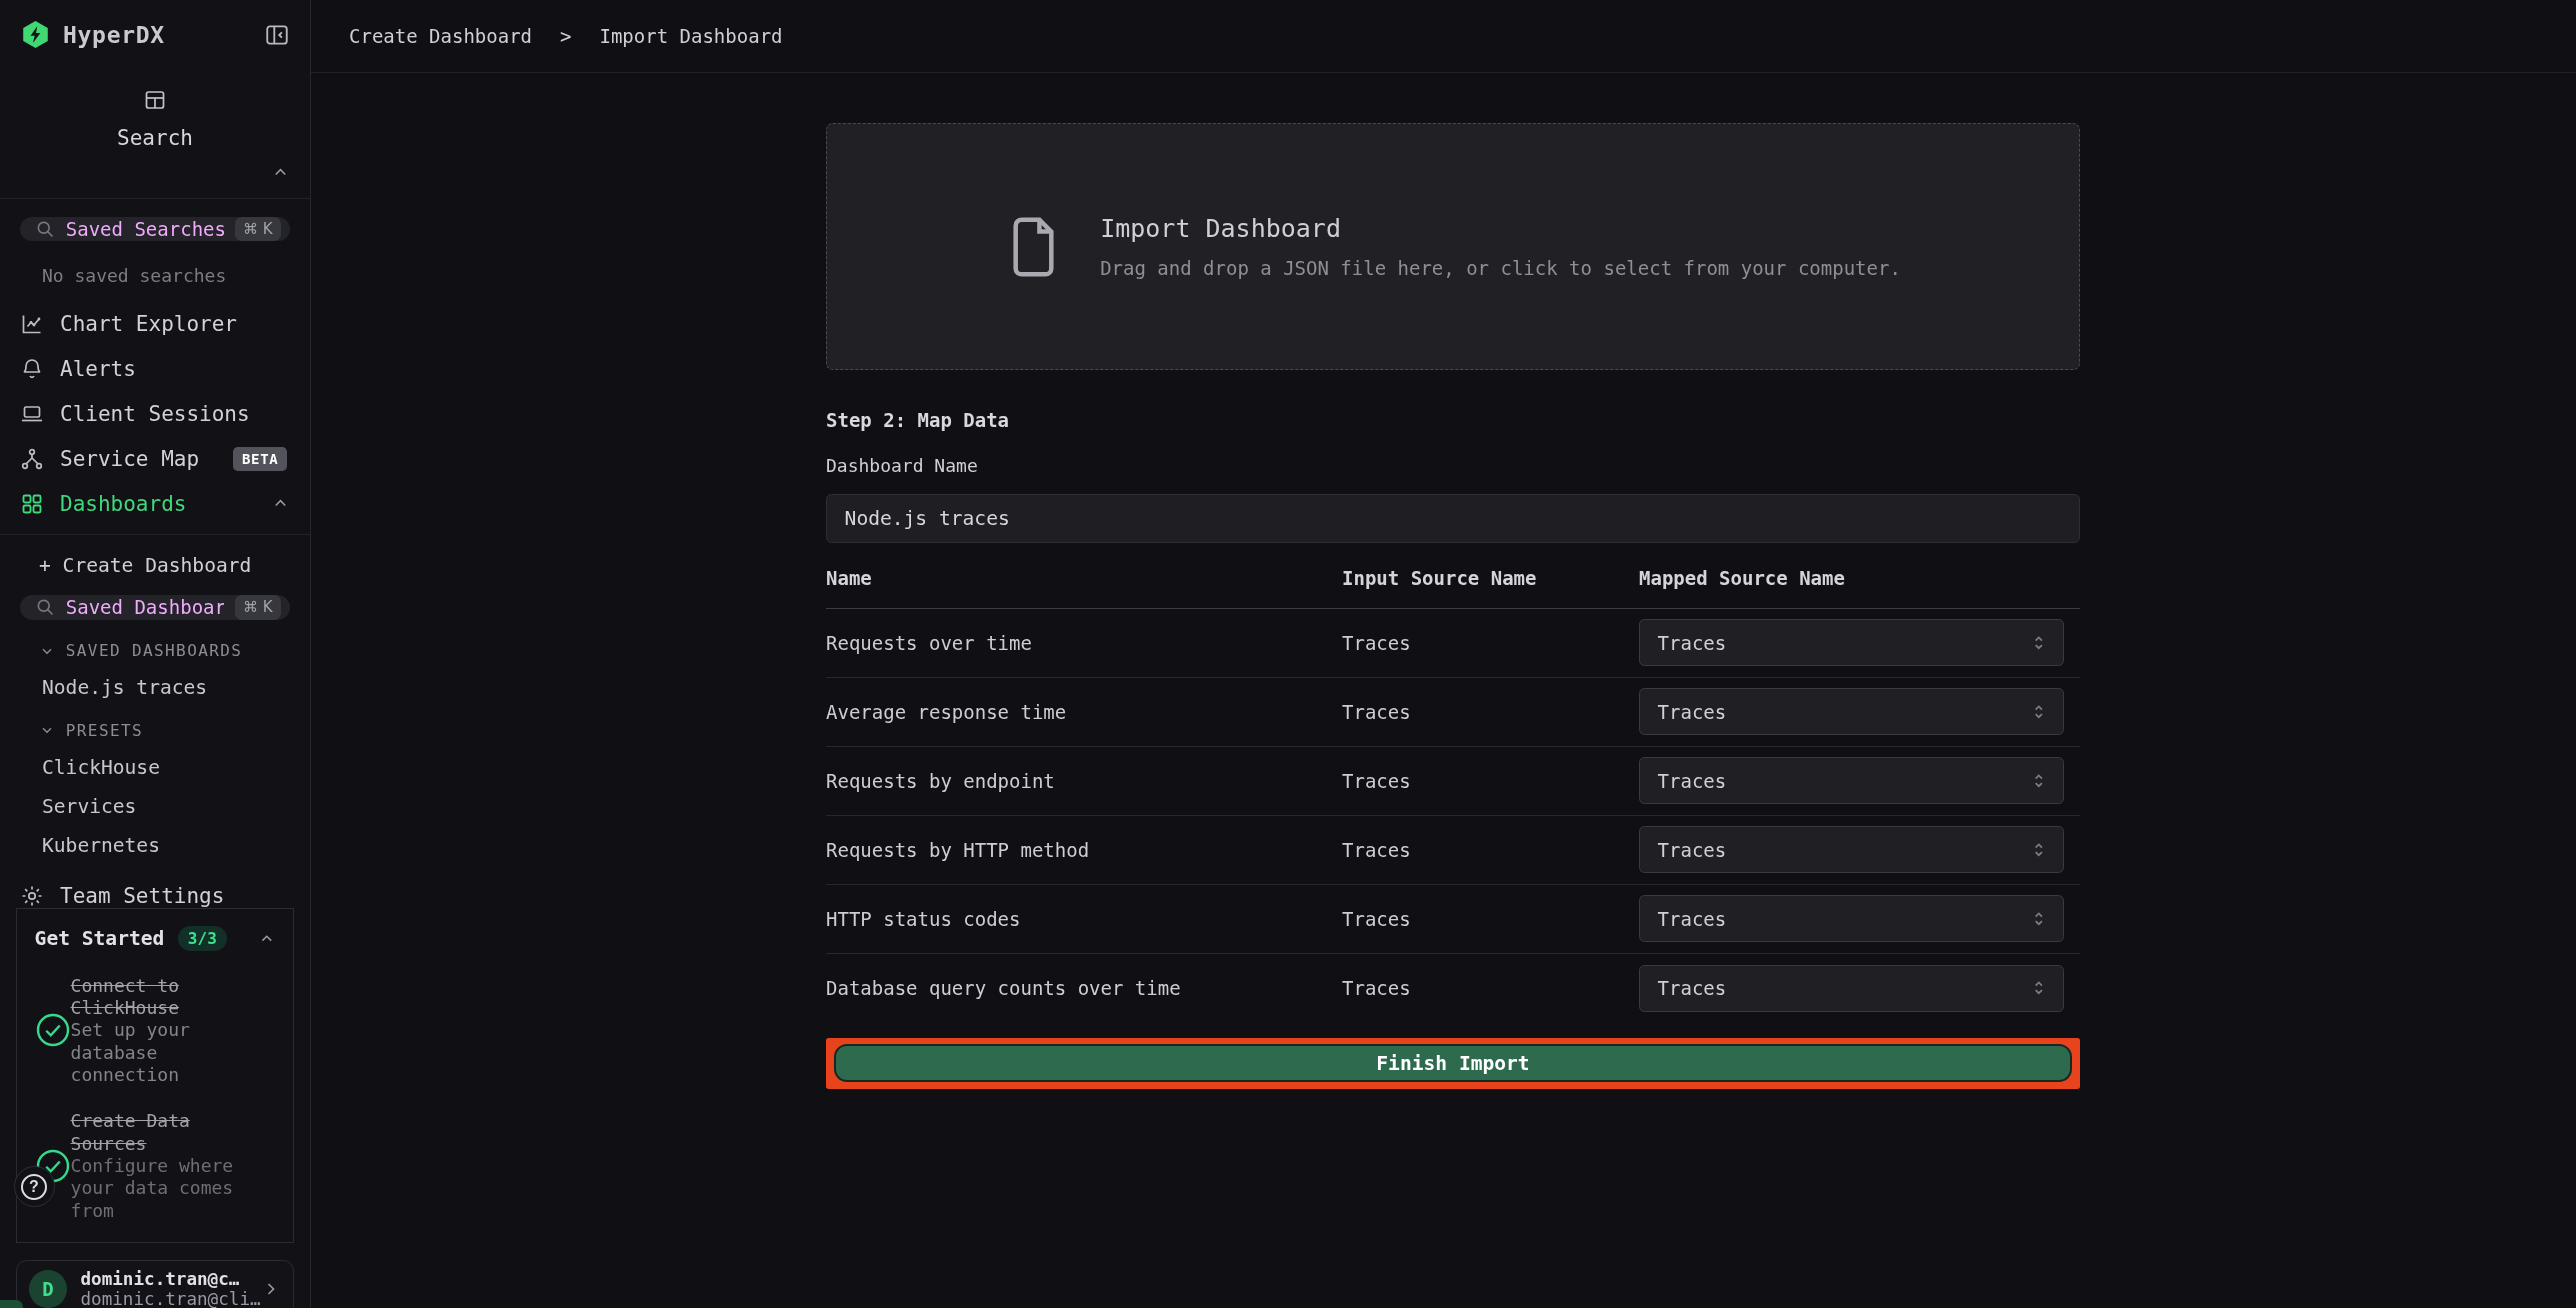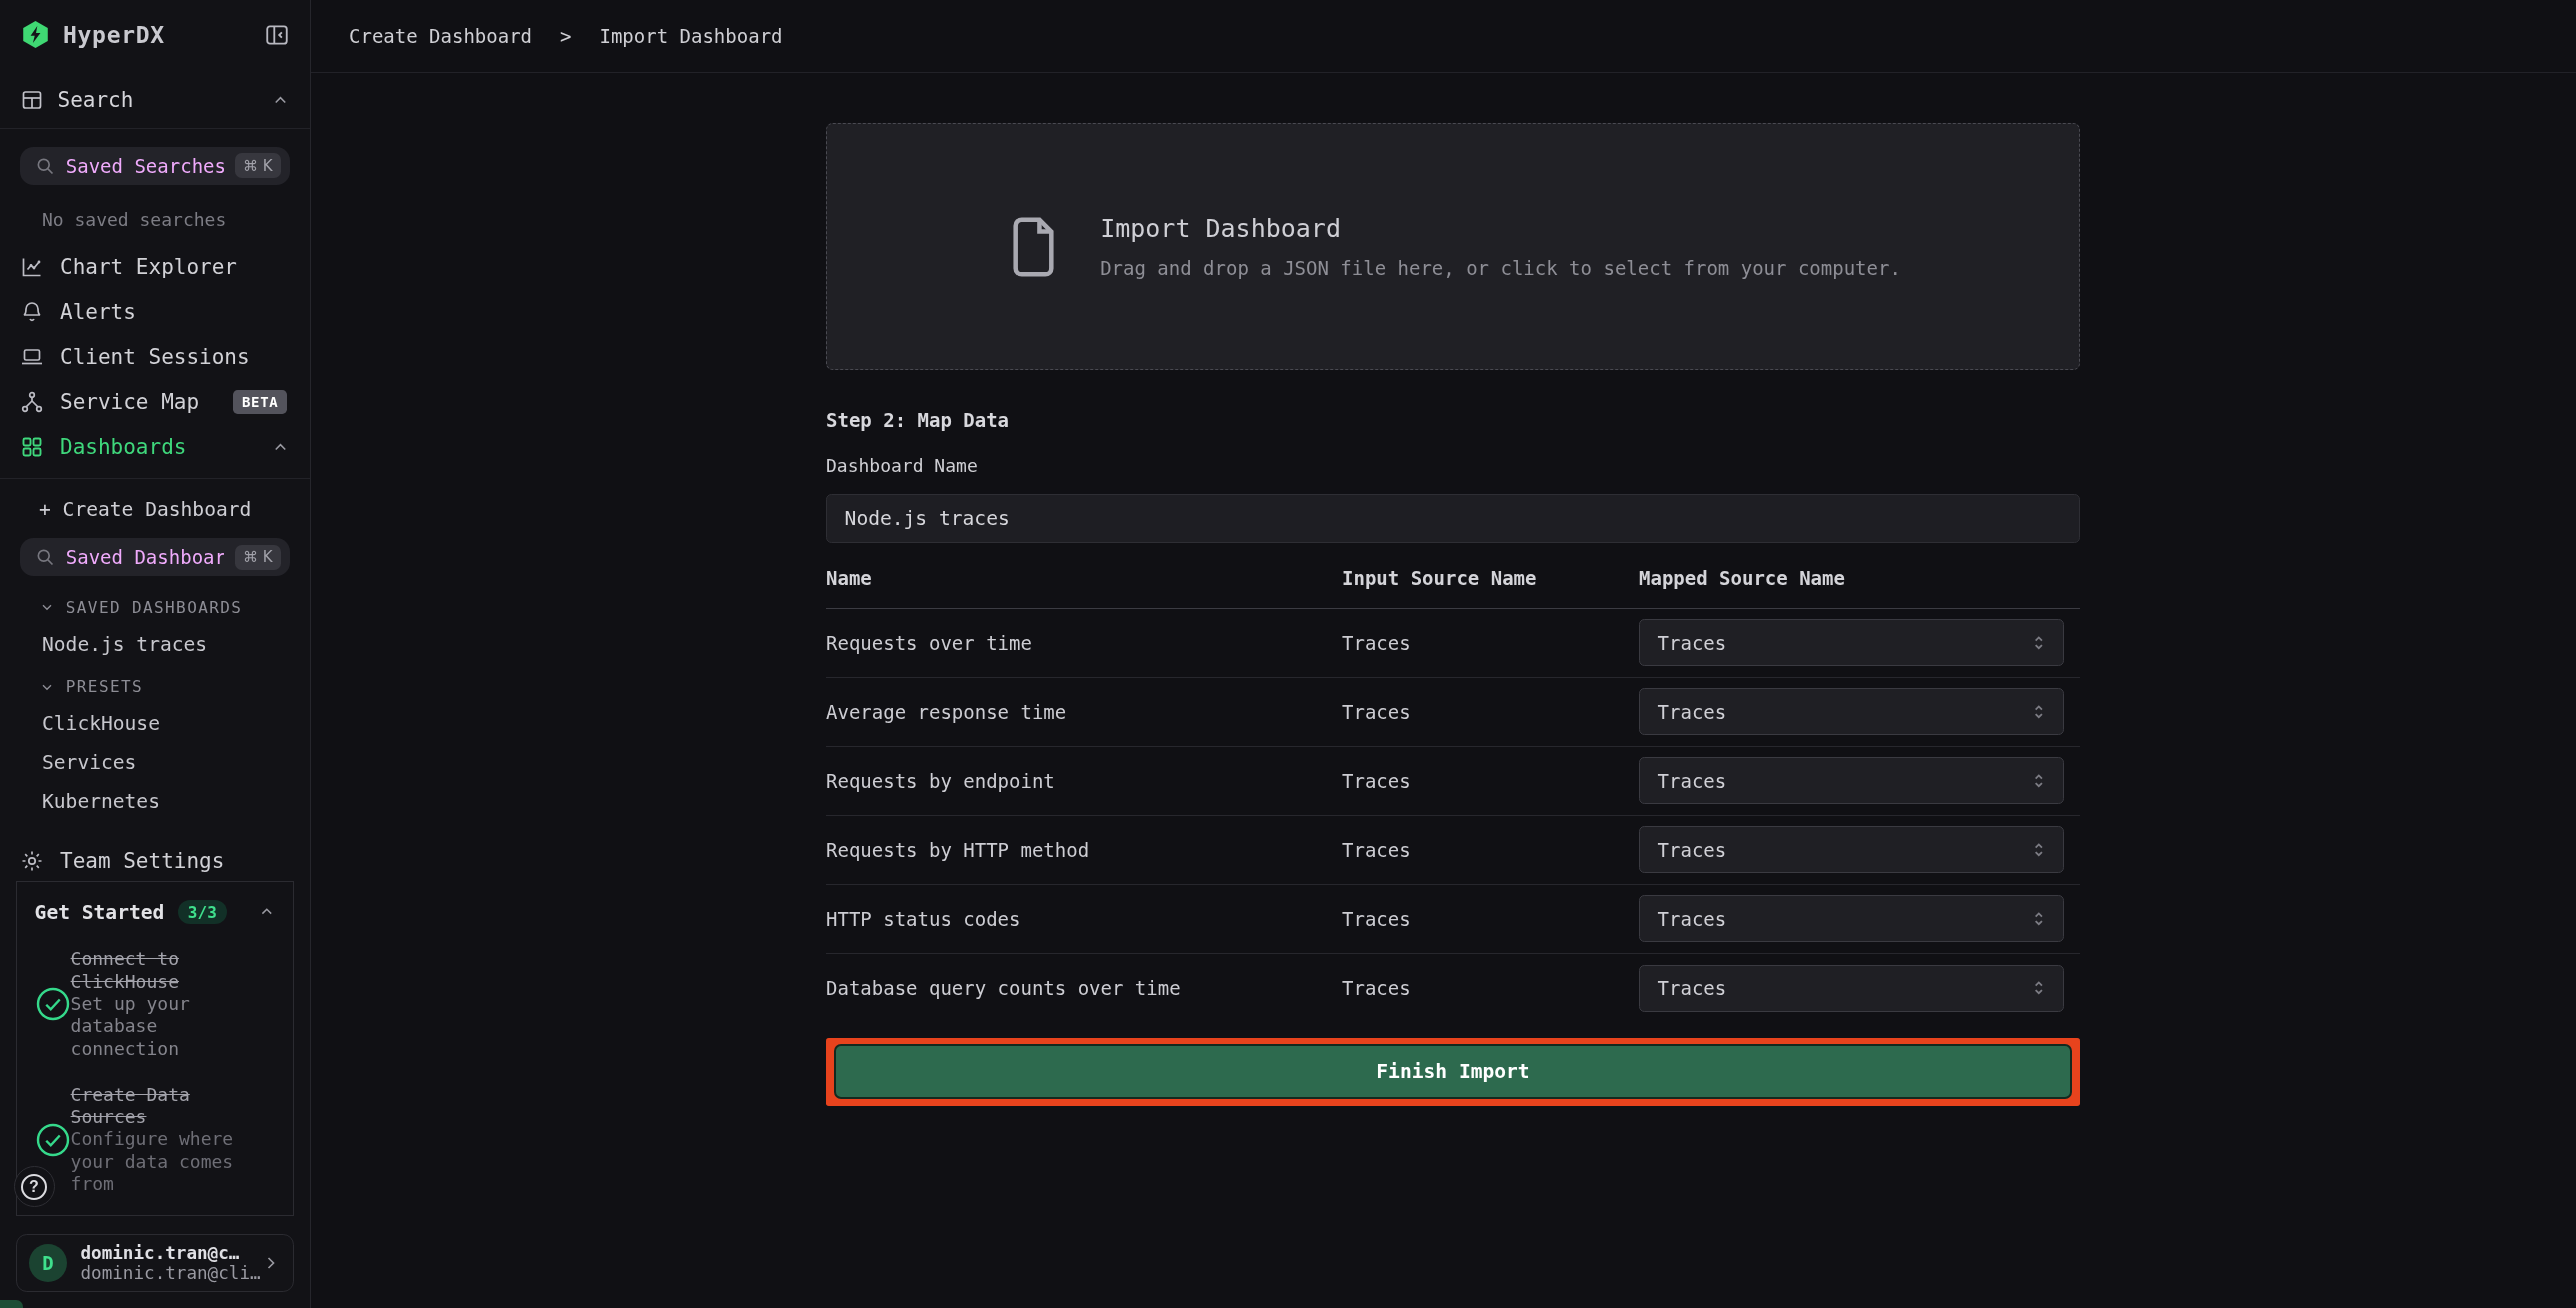--- a/index.html
+++ b/index.html
@@ -20,21 +20,21 @@
     border-right: 1.4px solid #26262c;
     display: flex; flex-direction: column;
     overflow: hidden;
   }
   .logo-row { display:flex; align-items:center; gap:12px; padding:19px 20px 12px; }
   .logo-badge svg { width:31px; height:31px; display:block; }
   .logo-text { font-size:23px; font-weight:bold; color:#c9c9cf; letter-spacing:0.7px; }
   .collapse-btn { margin-left:auto; background:none; border:none; padding:0; color:#b9b9c1; cursor:pointer; }
   .collapse-btn svg { width:26px; height:26px; display:block; }
 
-  .section-head { display:flex; align-items:center; gap:13.5px; padding:26px 20px 16px; border-bottom:1.4px solid #222228; }
+  .section-head { display:flex; align-items:center; gap:13.5px; padding:26px 20px 16px; border-bottom:1.4px solid #222228;flex-direction:column; }
   .section-head .icon svg { width:24px; height:24px; display:block; color:#c3c3ca; }
   .section-label { font-size:21px; color:#d6d6db; }
   .chev-right { margin-left:auto; color:#9a9aa2; }
   .chev-right svg { width:19px; height:19px; display:block; }
 
   .pill { display:flex; align-items:center; gap:10.8px; margin:17.6px 20px 0; height:42px;
           background:#232329; border-radius:13.5px; padding:0 9.5px 0 15px; cursor:pointer; }
   .pill .mag svg { width:20px; height:20px; display:block; color:#77777f; }
   .pill .ph { font-size:19px; color:#f0abfc; flex:1; white-space:nowrap; overflow:hidden; }
   .kbd { background:#37373e; border-radius:6.8px; padding:3.4px 8px; font-size:15px; color:#a2a2aa;
@@ -125,22 +125,22 @@
   .trow { display:grid; grid-template-columns:516px 297px 1fr; align-items:center;
           height:69px; border-bottom:1.4px solid #27272d; }
   .trow:last-child { border-bottom:none; }
   .td { font-size:19px; color:#cdcdd3; }
   .select { height:47px; background:#1f1f24; border:1.4px solid #3a3a41; border-radius:5.4px;
             display:flex; align-items:center; padding:0 13.5px 0 17.6px; font-size:19px;
             color:#d0d0d6; cursor:pointer; margin-right:16px; }
   .select svg { margin-left:auto; width:21.6px; height:21.6px; display:block; color:#7c7c84; }
 
   .finish-wrap { margin-top:15px; background:#e8431d; padding:6.8px 8px; border-radius:2.7px; }
-  .finish-btn { display:block; width:100%; height:55px; background:#2d6a4e; border:2px solid #14291f;
-                border-radius:7px; color:#ffffff; font-weight:bold; font-size:19.6px;
+  .finish-btn { display:block; width:100%; height:38px; background:#2d6a4e; border:2px solid #14291f;
+                border-radius:13px; color:#ffffff; font-weight:bold; font-size:19.6px;
                 font-family:inherit; cursor:pointer; }
 </style>
 </head>
 <body>
 
 <div class="app">
 
   <aside class="sidebar">
 
     <div class="logo-row">

